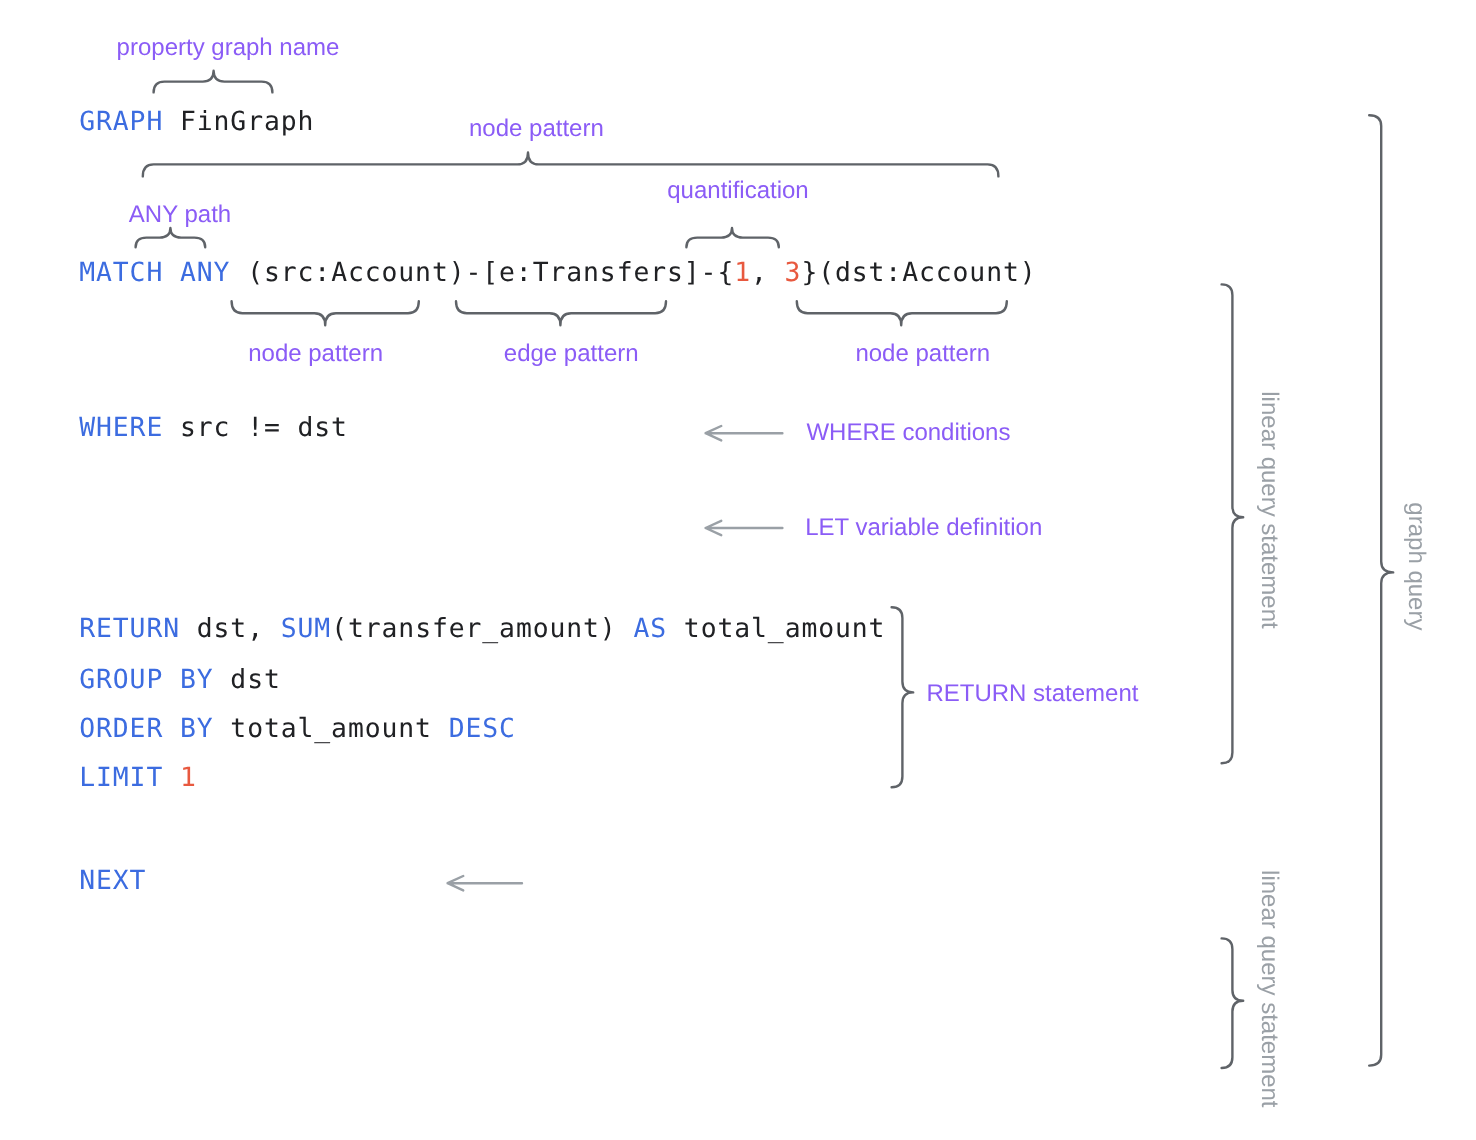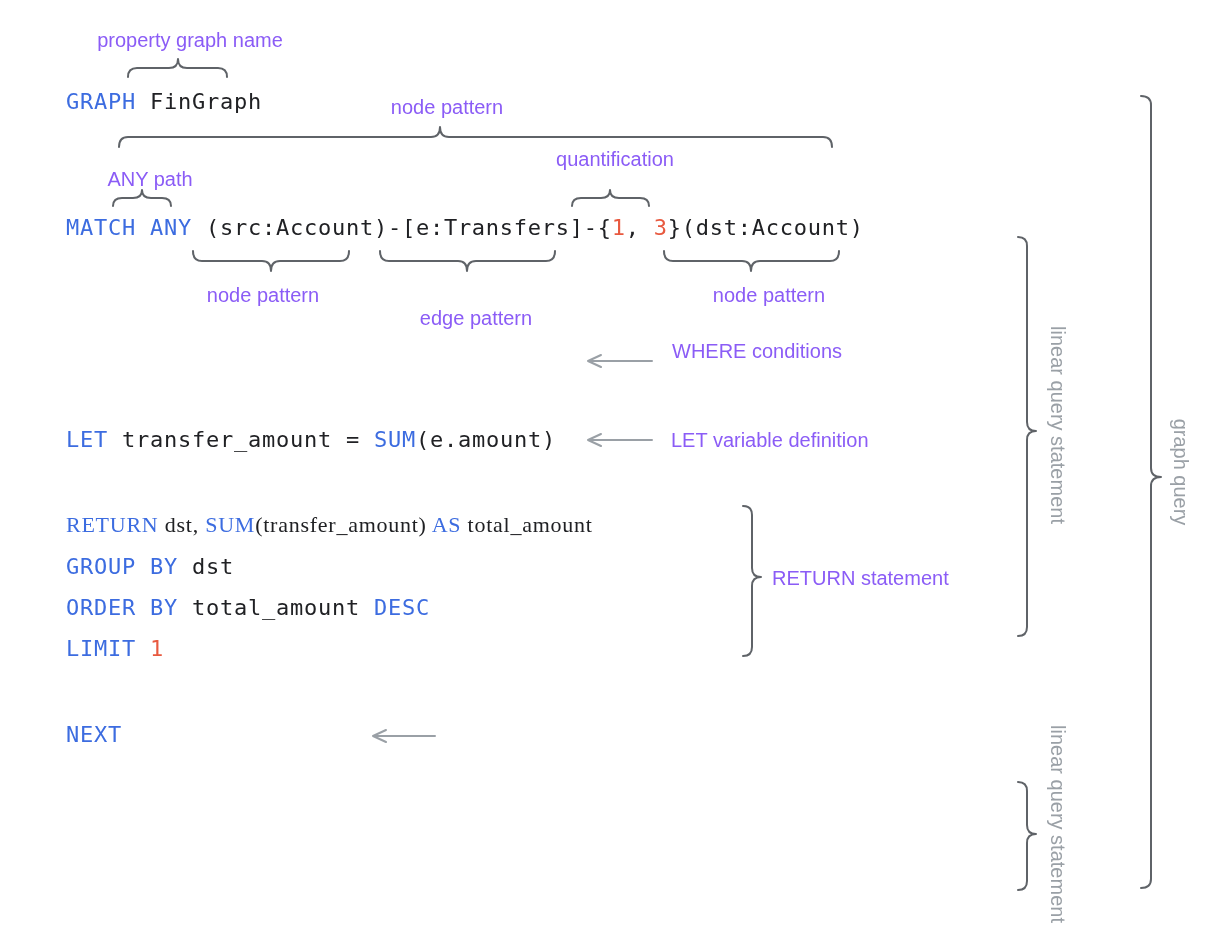--- a/index.html
+++ b/index.html
@@ -46,43 +46,43 @@
 </style>
 </head>
 <body>
 
 <div id="canvas">
 
   <div class="code" style="top:89px;"><span class="kw">GRAPH</span><span class="plain"> FinGraph</span></div>
 
   <div class="code" style="top:215px;"><span class="kw">MATCH ANY</span><span class="plain"> (src:Account)-[e:Transfers]-{</span><span class="num">1</span><span class="plain">, </span><span class="num">3</span><span class="plain">}(dst:Account)</span></div>
 
+  <div class="code" style="top:344px;"><span class="kw">WHERE</span><span class="plain"> src != dst</span></div>
 
-  <div class="code" style="top:427px;"><span class="kw">LET</span><span class="plain"> transfer_amount = </span><span class="kw">SUM</span><span class="plain">(e.amount)</span></div>
 
-  <div class="code" style="top:512px;font-family:Liberation Serif, serif;"><span class="kw">RETURN</span><span class="plain"> dst, </span><span class="kw">SUM</span><span class="plain">(transfer_amount) </span><span class="kw">AS</span><span class="plain"> total_amount</span></div>
+  <div class="code" style="top:512px;"><span class="kw">RETURN</span><span class="plain"> dst, </span><span class="kw">SUM</span><span class="plain">(transfer_amount) </span><span class="kw">AS</span><span class="plain"> total_amount</span></div>
 
   <div class="code" style="top:554px;"><span class="kw">GROUP BY</span><span class="plain"> dst</span></div>
 
   <div class="code" style="top:595px;"><span class="kw">ORDER BY</span><span class="plain"> total_amount </span><span class="kw">DESC</span></div>
 
   <div class="code" style="top:636px;"><span class="kw">LIMIT</span><span class="plain"> </span><span class="num">1</span></div>
 
   <div class="code" style="top:722px;"><span class="kw">NEXT</span></div>
 
 
 
   <div class="lbl center" style="left:190px;top:29px;">property graph name</div>
   <div class="lbl center" style="left:447px;top:96px;">node pattern</div>
   <div class="lbl center" style="left:150px;top:168px;">ANY path</div>
   <div class="lbl center" style="left:615px;top:148px;">quantification</div>
   <div class="lbl center" style="left:263px;top:284px;">node pattern</div>
-  <div class="lbl center" style="left:476px;top:284px;margin-top:23px;">edge pattern</div>
+  <div class="lbl center" style="left:476px;top:284px;">edge pattern</div>
   <div class="lbl center" style="left:769px;top:284px;">node pattern</div>
-  <div class="lbl" style="left:672px;top:340px;">WHERE conditions</div>
+  <div class="lbl" style="left:672px;top:350px;">WHERE conditions</div>
   <div class="lbl" style="left:671px;top:429px;">LET variable definition</div>
   <div class="lbl" style="left:772px;top:567px;">RETURN statement</div>
   <div class="vlbl" style="left:1057px;top:425px;">linear query statement</div>
   <div class="vlbl" style="left:1180px;top:472px;">graph query</div>
   <div class="vlbl" style="left:1057px;top:824px;">linear query statement</div>
 
   <svg class="shape" style="left:128px;top:58px;" width="99" height="20" viewBox="0 0 99 20">
       <path d="M0,19 Q0,10 9,10 H41 Q50,10 50,1 Q50,10 59,10 H90 Q99,10 99,19"></path>
     </svg>
   <svg class="shape" style="left:119px;top:126px;" width="713" height="22" viewBox="0 0 713 22">

